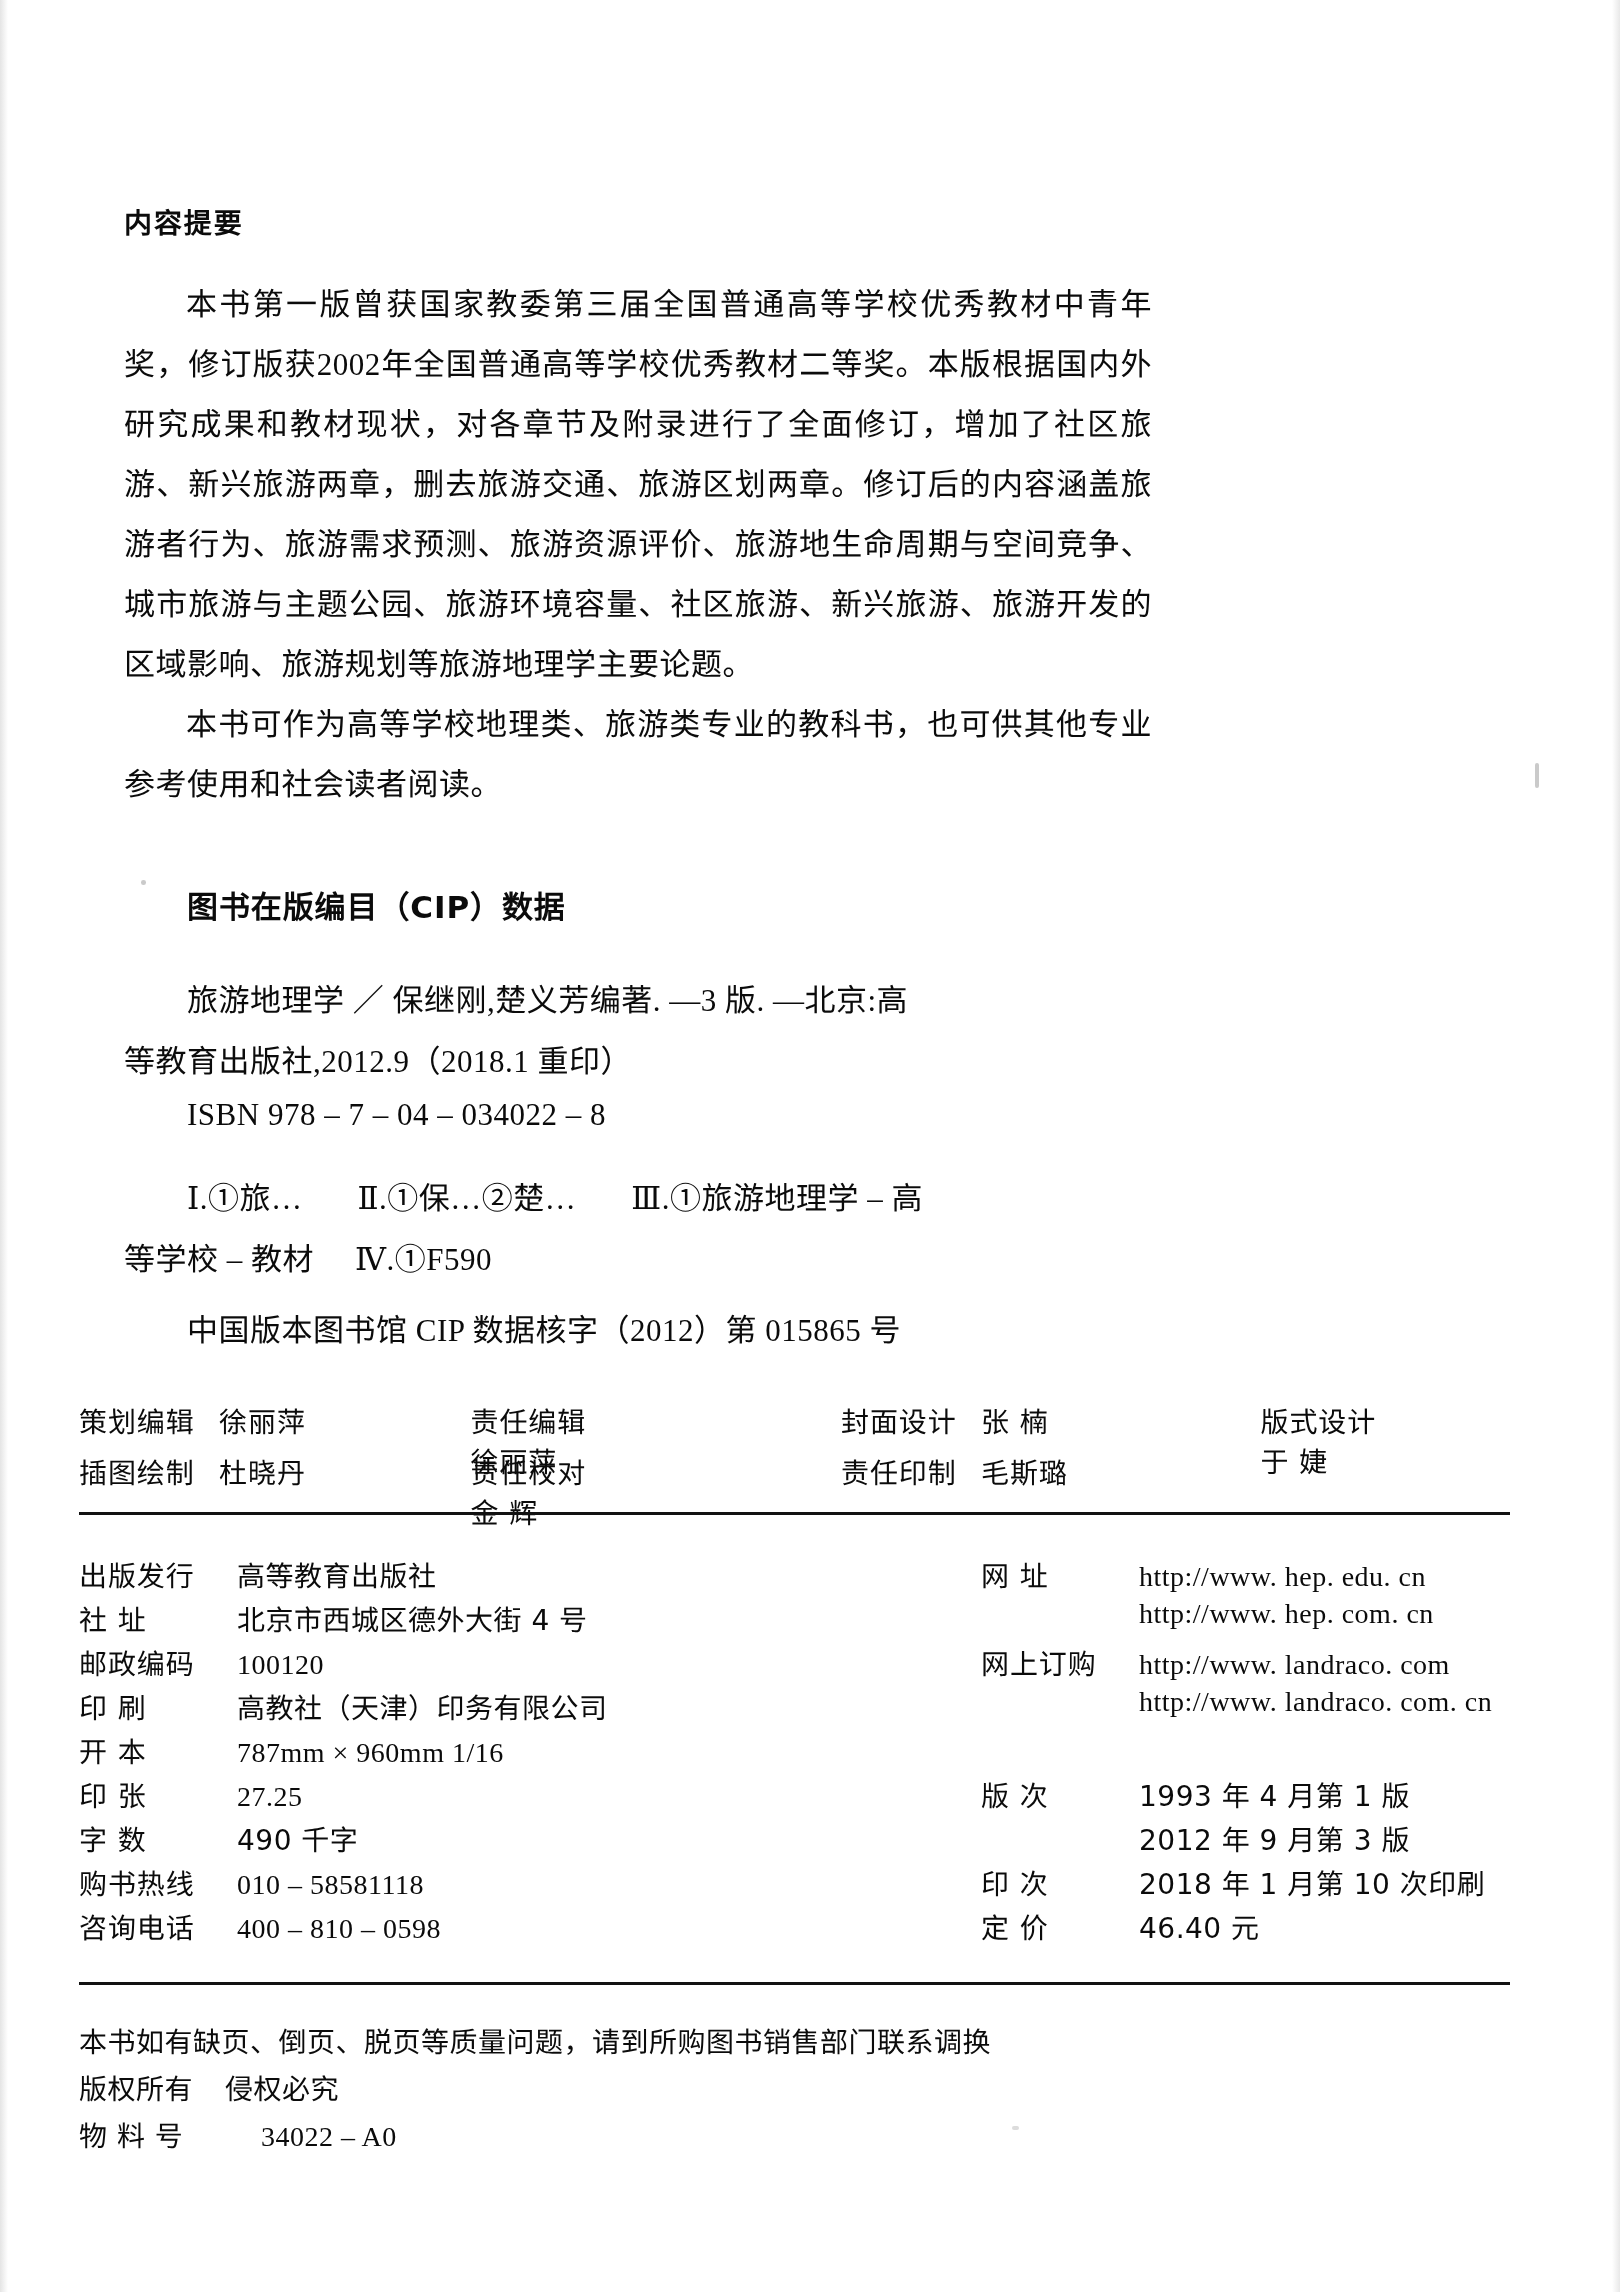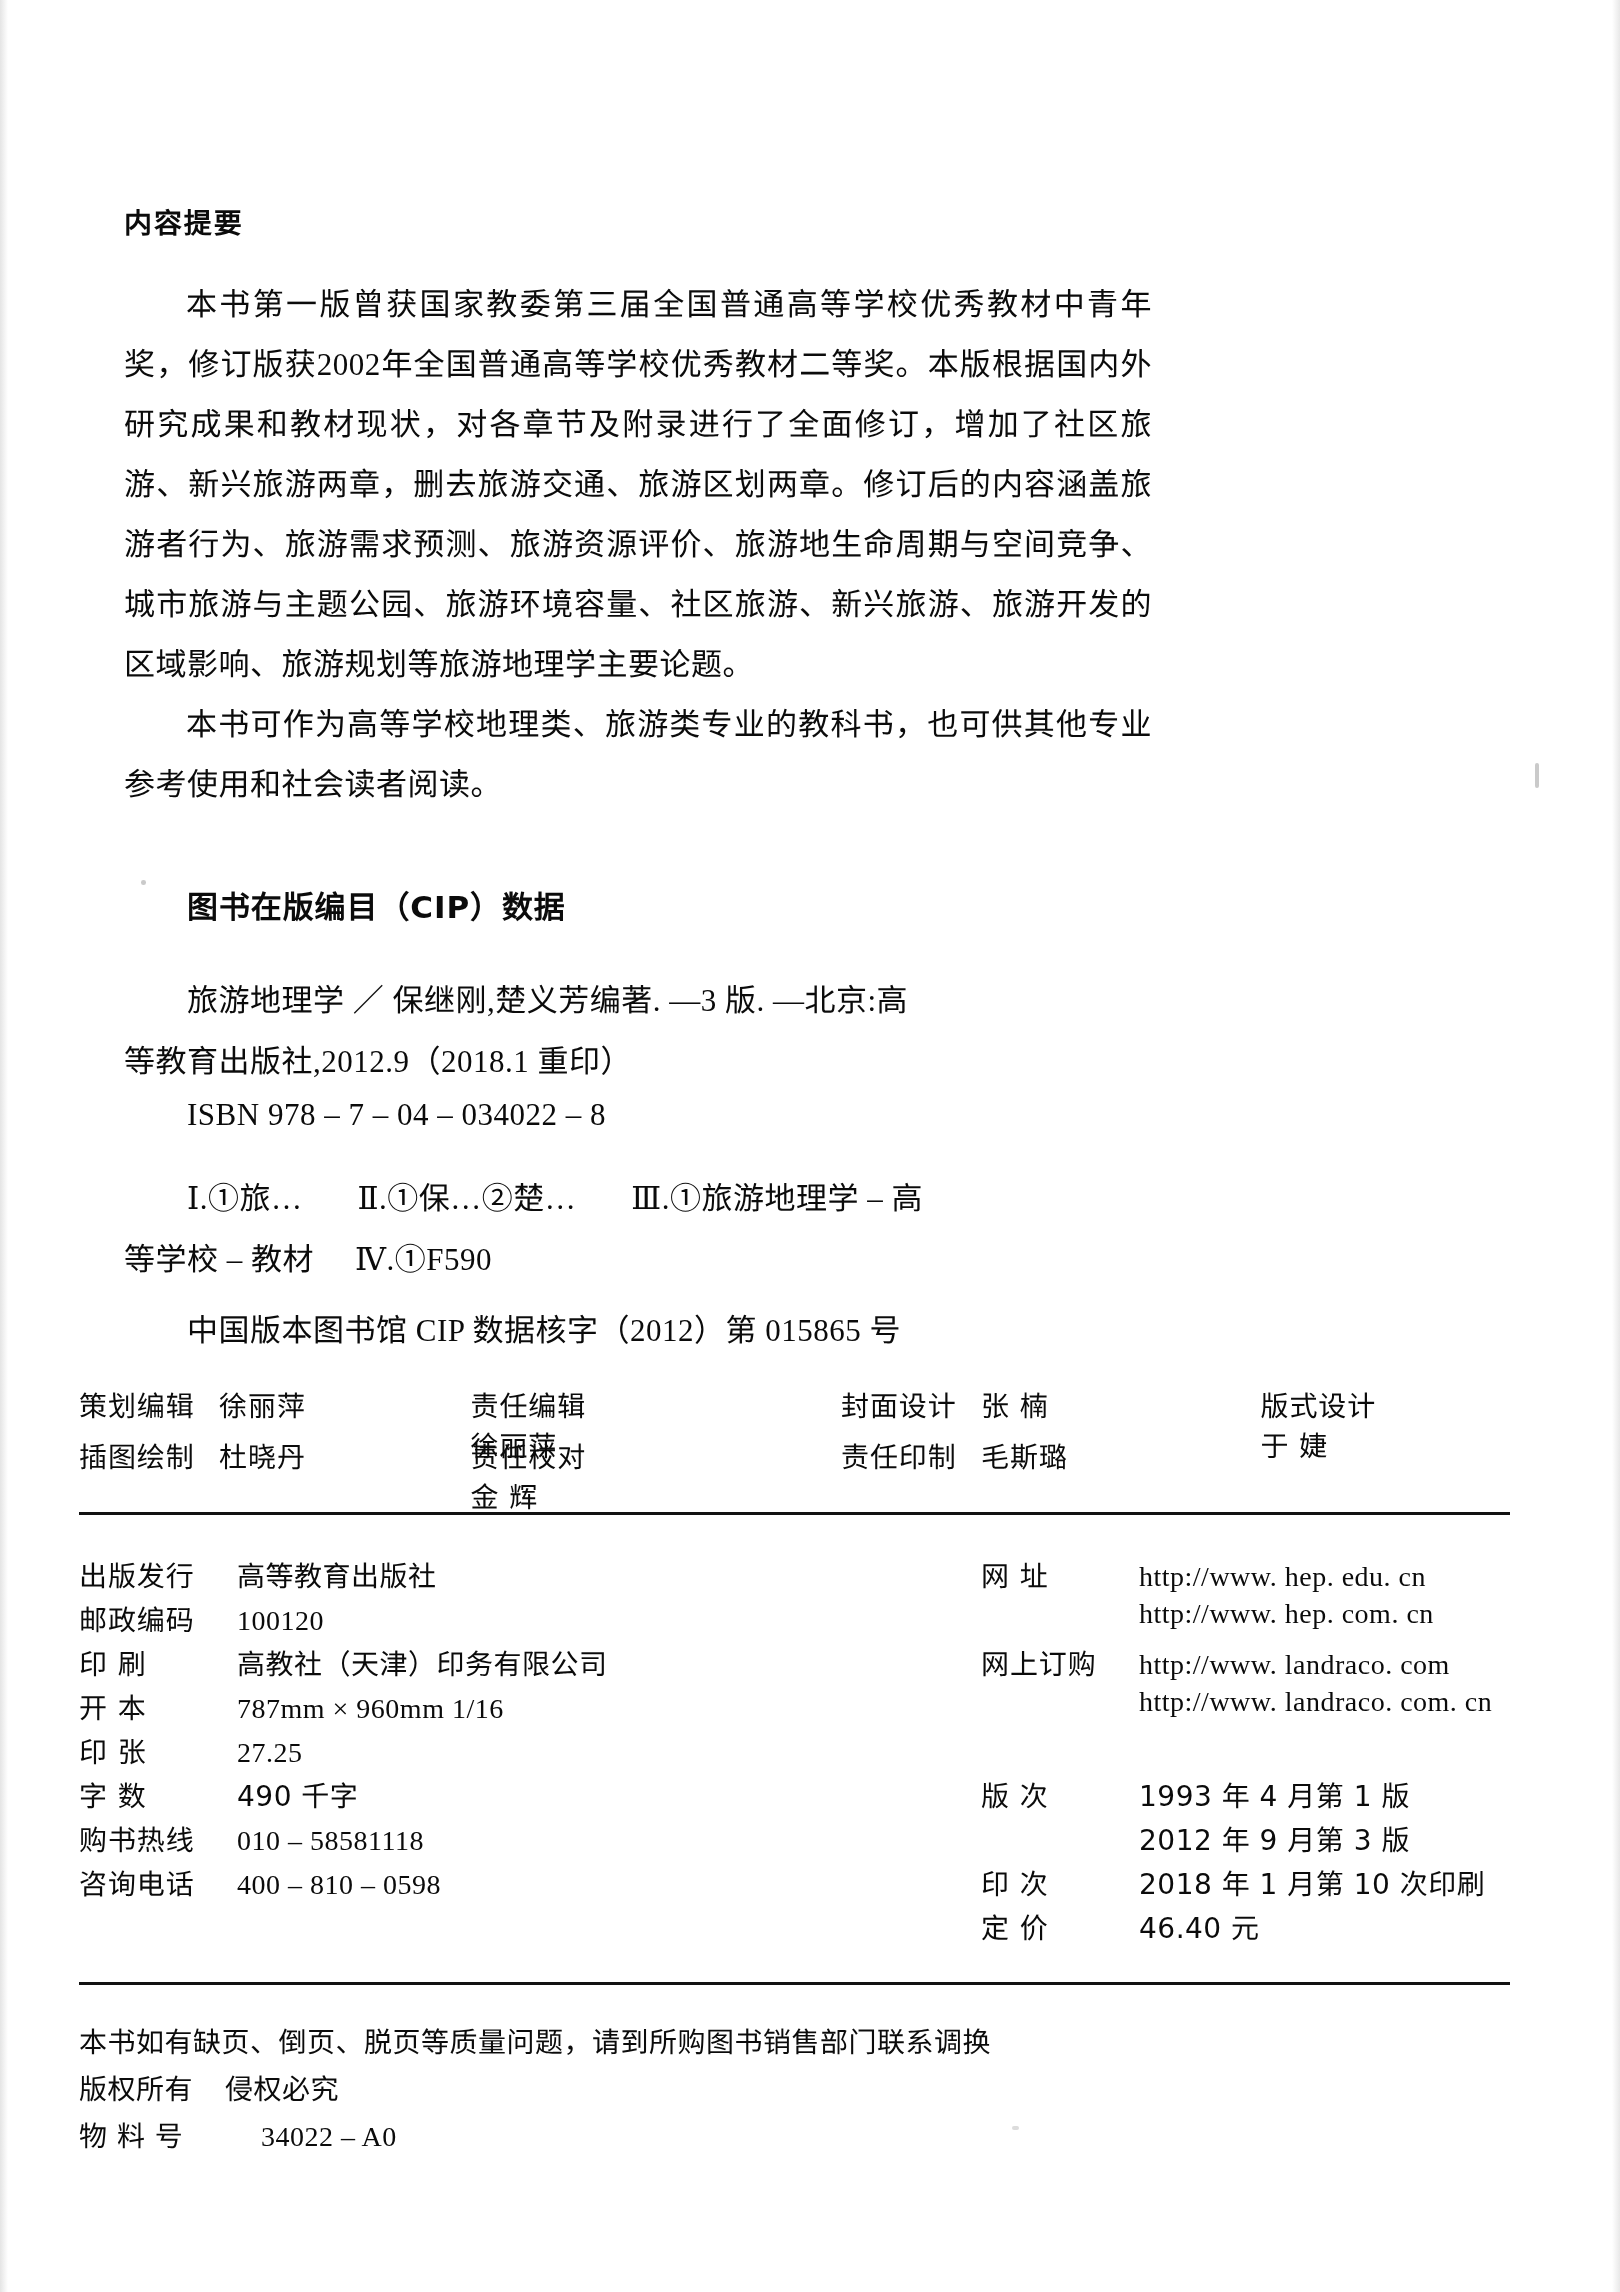--- a/index.html
+++ b/index.html
@@ -115,21 +115,21 @@
   }
   .staff-cell {
     display: flex;
     align-items: baseline;
     white-space: nowrap;
   }
   .staff-cell .lbl { letter-spacing: 0.9px; }
   .staff-cell .val { margin-left: 24.5px; letter-spacing: 0.9px; }
   .c1 { width: 367px; }
   .c2 { width: 395px; flex-direction: column; }
-  .c3 { width: 395px; }
+  .c3 { width: 395px; margin-top: 16px; }
   .c4 { width: 273px; flex-direction: column; }
 
   
   .rule {
     position: absolute;
     left: -45px;
     width: 1431px;
     height: 2.8px;
     background: #111;
   }
@@ -271,20 +271,24 @@
     </div>
 
     <div class="rule rule-top"></div>
 
     <div class="imprint-left">
       <div class="imp-row">
         <span class="imp-lbl">出版发行</span>
         <span class="imp-val cjk">高等教育出版社</span>
       </div>
       <div class="imp-row">
+        <span class="imp-lbl">社    址</span>
+        <span class="imp-val cjk">北京市西城区德外大街 4 号</span>
+      </div>
+      <div class="imp-row">
         <span class="imp-lbl">邮政编码</span>
         <span class="imp-val">100120</span>
       </div>
       <div class="imp-row">
         <span class="imp-lbl">印    刷</span>
         <span class="imp-val cjk">高教社（天津）印务有限公司</span>
       </div>
       <div class="imp-row">
         <span class="imp-lbl">开    本</span>
         <span class="imp-val">787mm × 960mm   1/16</span>

